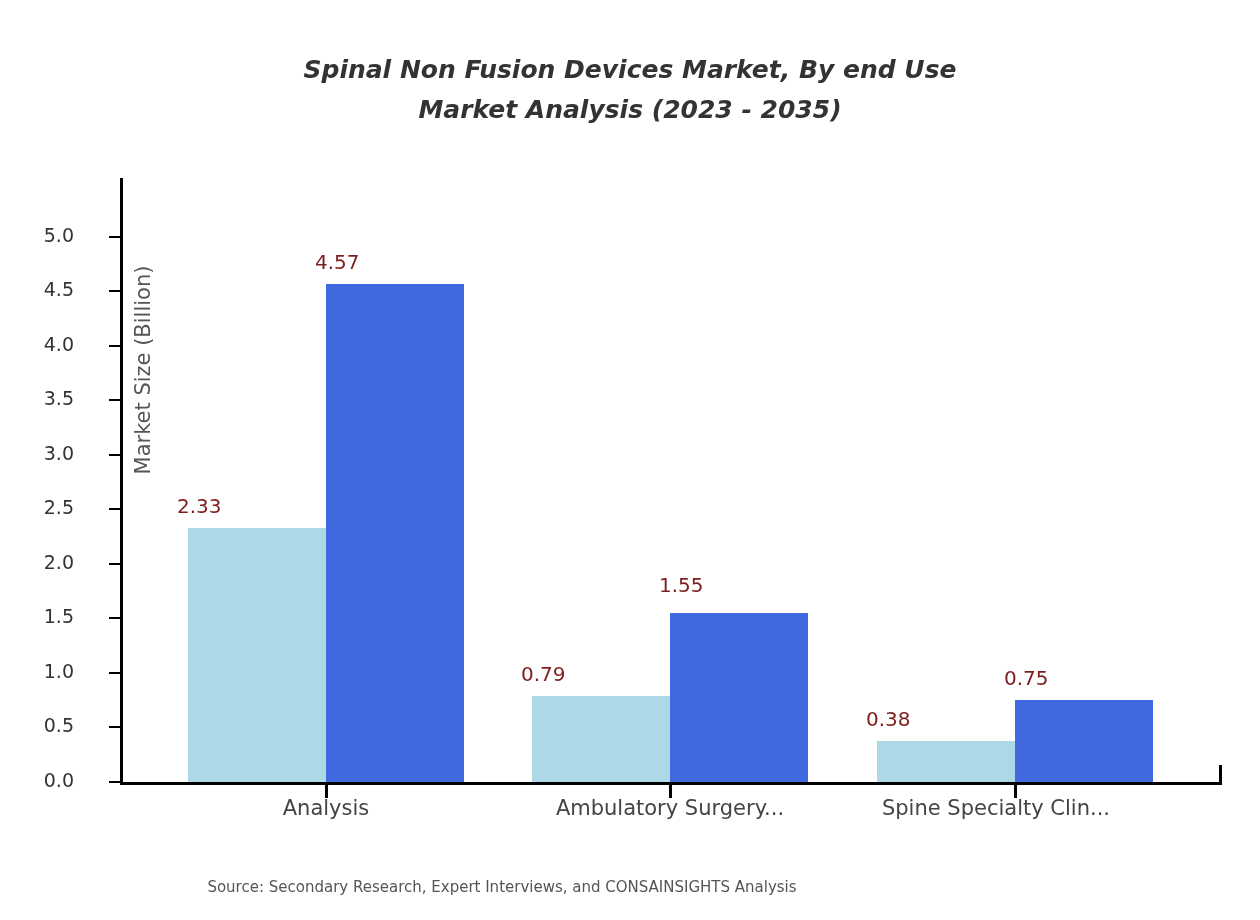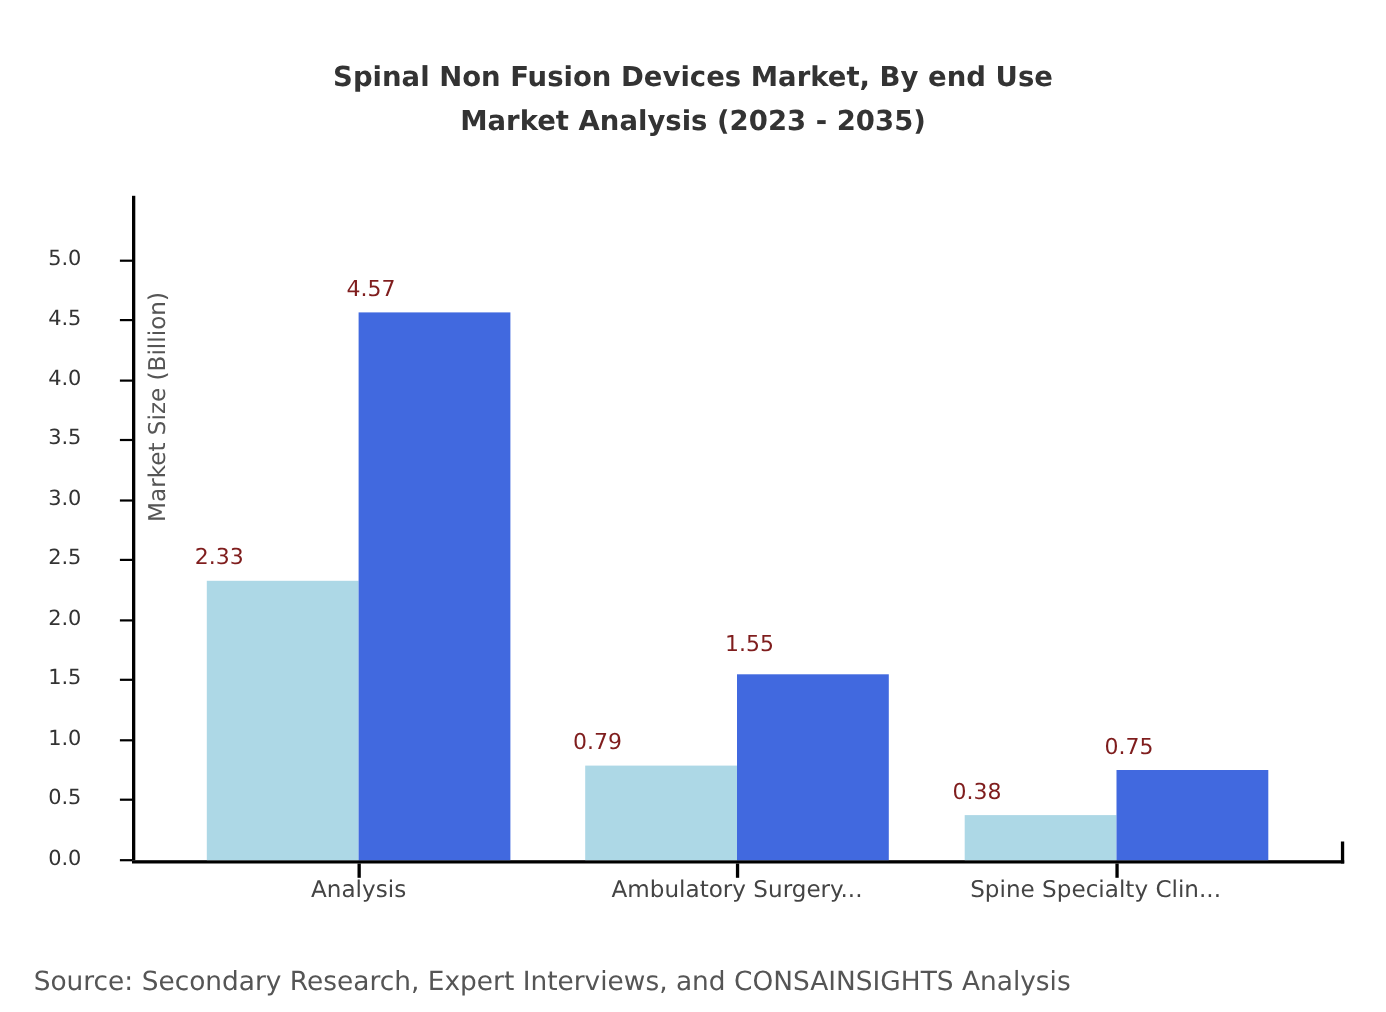--- a/index.html
+++ b/index.html
@@ -28,21 +28,21 @@
     left: 0;
     top: 50px;
     width: 1260px;
     text-align: center;
     font-size: 25px;
     font-weight: bold;
     color: #333333;
     line-height: 40px;
     letter-spacing: 0px;
   }
-  .chart-title .t-line { display: block; }
+  .chart-title .t-line { display: block; font-style: italic; }
 
   
   
   .plot-area {
     position: absolute;
     left: 120px;
     top: 178px;
     width: 1102px;
     height: 604px;
   }
@@ -171,21 +171,21 @@
     height: 44px;
   }
 
   
   .source-note {
     position: absolute;
     left: 0;
     top: 878px;
     width: 1004px;
     text-align: center;
-    font-size: 24px;
+    font-size: 15px;
     color: #555555;
   }
 </style>
 </head>
 <body>
 
 <div id="chart-root">
 
   <div class="chart-title">
     <span class="t-line">Spinal Non Fusion Devices Market, By end Use</span>

